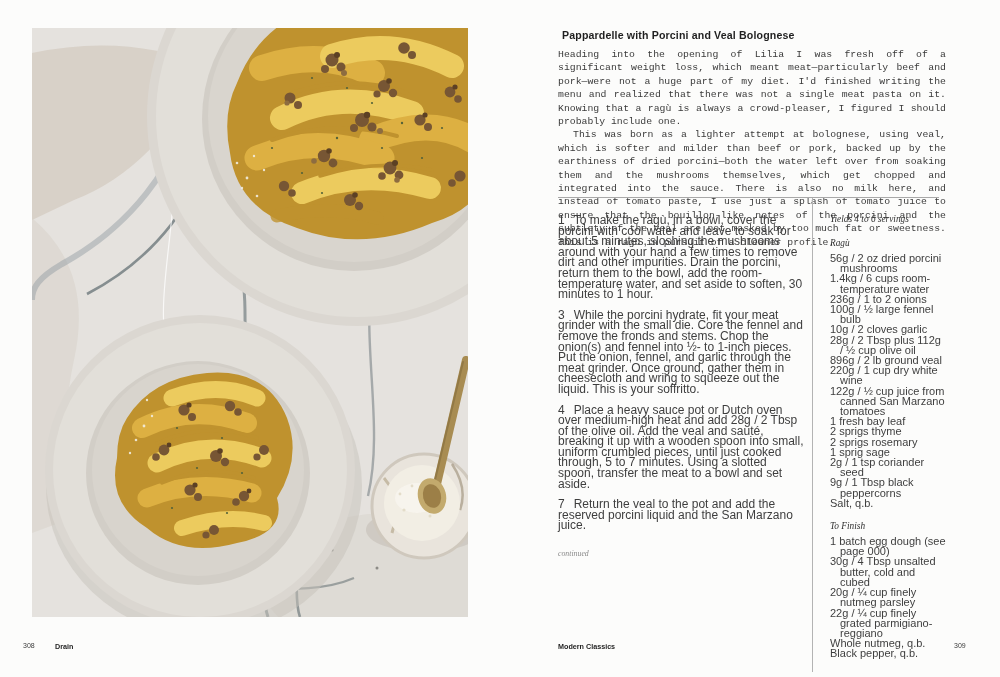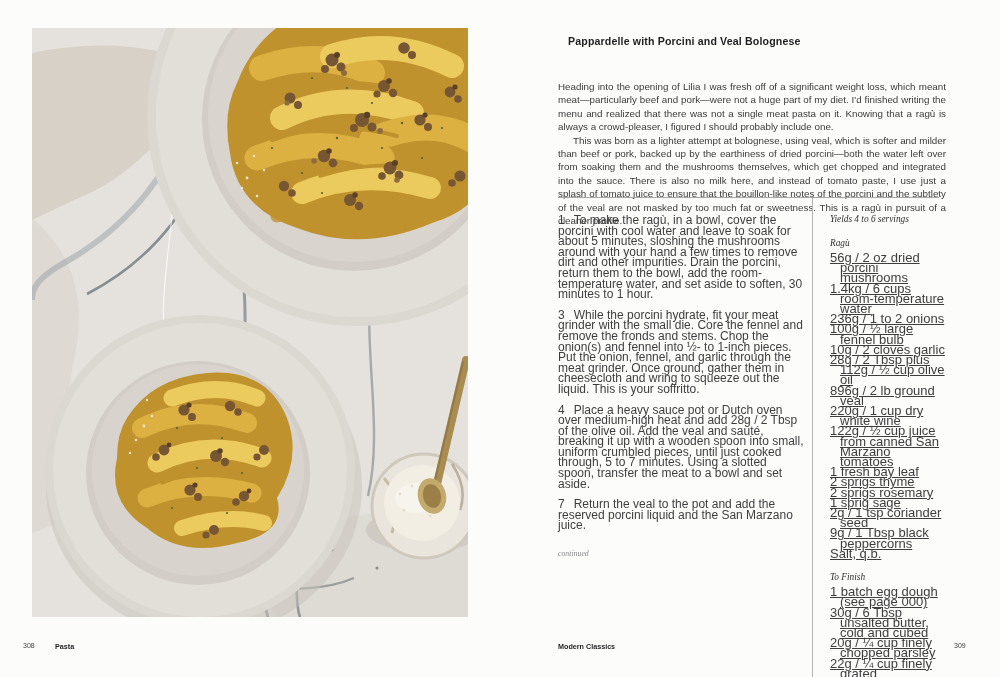--- a/index.html
+++ b/index.html
@@ -6,41 +6,41 @@
   body{
     width:1000px;height:677px;position:relative;overflow:hidden;
     background:#fcfcfb;color:#333;
     font-family:"Liberation Sans", sans-serif;
   }
   
   .photo-frame{position:absolute;left:32px;top:28px;width:436px;height:589px;overflow:hidden;}
   .photo-frame svg{display:block;}
   
   .right-page{position:absolute;left:558px;top:0;width:388px;height:677px;}
-  .recipe-title{position:absolute;top:25px;left:0;margin:10px;font-size:10.6px;font-weight:bold;
+  .recipe-title{position:absolute;top:25px;left:0;margin:4px;font-size:10.6px;font-weight:bold;
     letter-spacing:.15px;color:#1f1f1f;}
-  .intro{position:absolute;top:80px;left:0;width:388px;text-align:justify;
-    font-family:Liberation Sans, sans-serif;font-size:9.8px;line-height:13.4px;color:#3a3a3a;}
+  .intro{position:absolute;top:48px;left:0;width:388px;text-align:justify;
+    font-family:Liberation Mono, monospace;font-size:9.8px;line-height:13.4px;color:#3a3a3a;}
   .intro p{margin:0;}
   .intro p + p{text-indent:15px;}
   .rule{position:absolute;top:197px;left:0;width:381px;border-top:1px solid #a8a8a8;}
   .columns{position:absolute;top:198px;left:0;width:388px;display:flex;}
   .steps{flex:0 0 254px;box-sizing:border-box;padding:17px 8px 0 0;}
   .step{margin:0 0 10px 0;font-size:12px;line-height:10.6px;color:#3e3e3e;}
   .step-num{margin-right:9px;}
   .continued{margin-top:18px;font-family:"Liberation Serif", serif;font-style:italic;
     font-size:7.8px;color:#8a8a8a;}
   .ingredients{flex:1;box-sizing:border-box;border-left:1px solid #b3b3b3;
     padding:16px 0 0 17px;min-height:414px;}
   .yield{font-family:"Liberation Serif", serif;font-style:italic;font-size:9.3px;
     color:#2e2e2e;margin:0 0 14px 0;}
   .ing-section{margin:0 0 13px 0;}
   .ing-heading{font-family:"Liberation Serif", serif;font-style:italic;font-size:9.3px;
     color:#2e2e2e;margin:0 0 5px 0;font-weight:normal;}
-  .ing-item{font-size:13px;line-height:10.2px;color:#3e3e3e;padding-left:10px;text-indent:-10px;text-decoration:underline;}
+  .ing-item{font-size:11px;line-height:10.2px;color:#3e3e3e;padding-left:10px;text-indent:-10px;}
   
   .foot{position:absolute;top:642px;font-size:7px;color:#3c3c3c;}
   .foot.bold{font-weight:bold;font-size:7.2px;color:#1f1f1f;top:641.5px;}
   .foot-left-num{left:23px;}
   .foot-left-label{left:55px;}
   .foot-right-label{left:558px;width:381px;}
   .foot-right-num{left:954px;}
 </style>
 </head>
 <body>
@@ -306,32 +306,32 @@
 
             <div class="ing-item">Salt, q.b.</div>
 
         </div>
 
         <div class="ing-section">
           <p class="ing-heading">To Finish</p>
 
             <div class="ing-item">1 batch egg dough (see page 000)</div>
 
-            <div class="ing-item">30g / 6 Tbsp unsalted butter, cold and cubed</div>
-
-            <div class="ing-item">20g / ¼ cup finely chopped parsley</div>
+            <div class="ing-item">30g / 4 Tbsp unsalted butter, cold and cubed</div>
+
+            <div class="ing-item">20g / ¼ cup finely nutmeg parsley</div>
 
             <div class="ing-item">22g / ¼ cup finely grated parmigiano-reggiano</div>
 
             <div class="ing-item">Whole nutmeg, q.b.</div>
 
             <div class="ing-item">Black pepper, q.b.</div>
 
         </div>
 
     </div>
   </div>
 </div>
 
 <div class="foot foot-left-num">308</div>
-<div class="foot bold foot-left-label">Pasta</div>
+<div class="foot bold foot-left-label">Drain</div>
 <div class="foot bold foot-right-label">Modern Classics</div>
 <div class="foot foot-right-num">309</div>
 
 </body></html>

